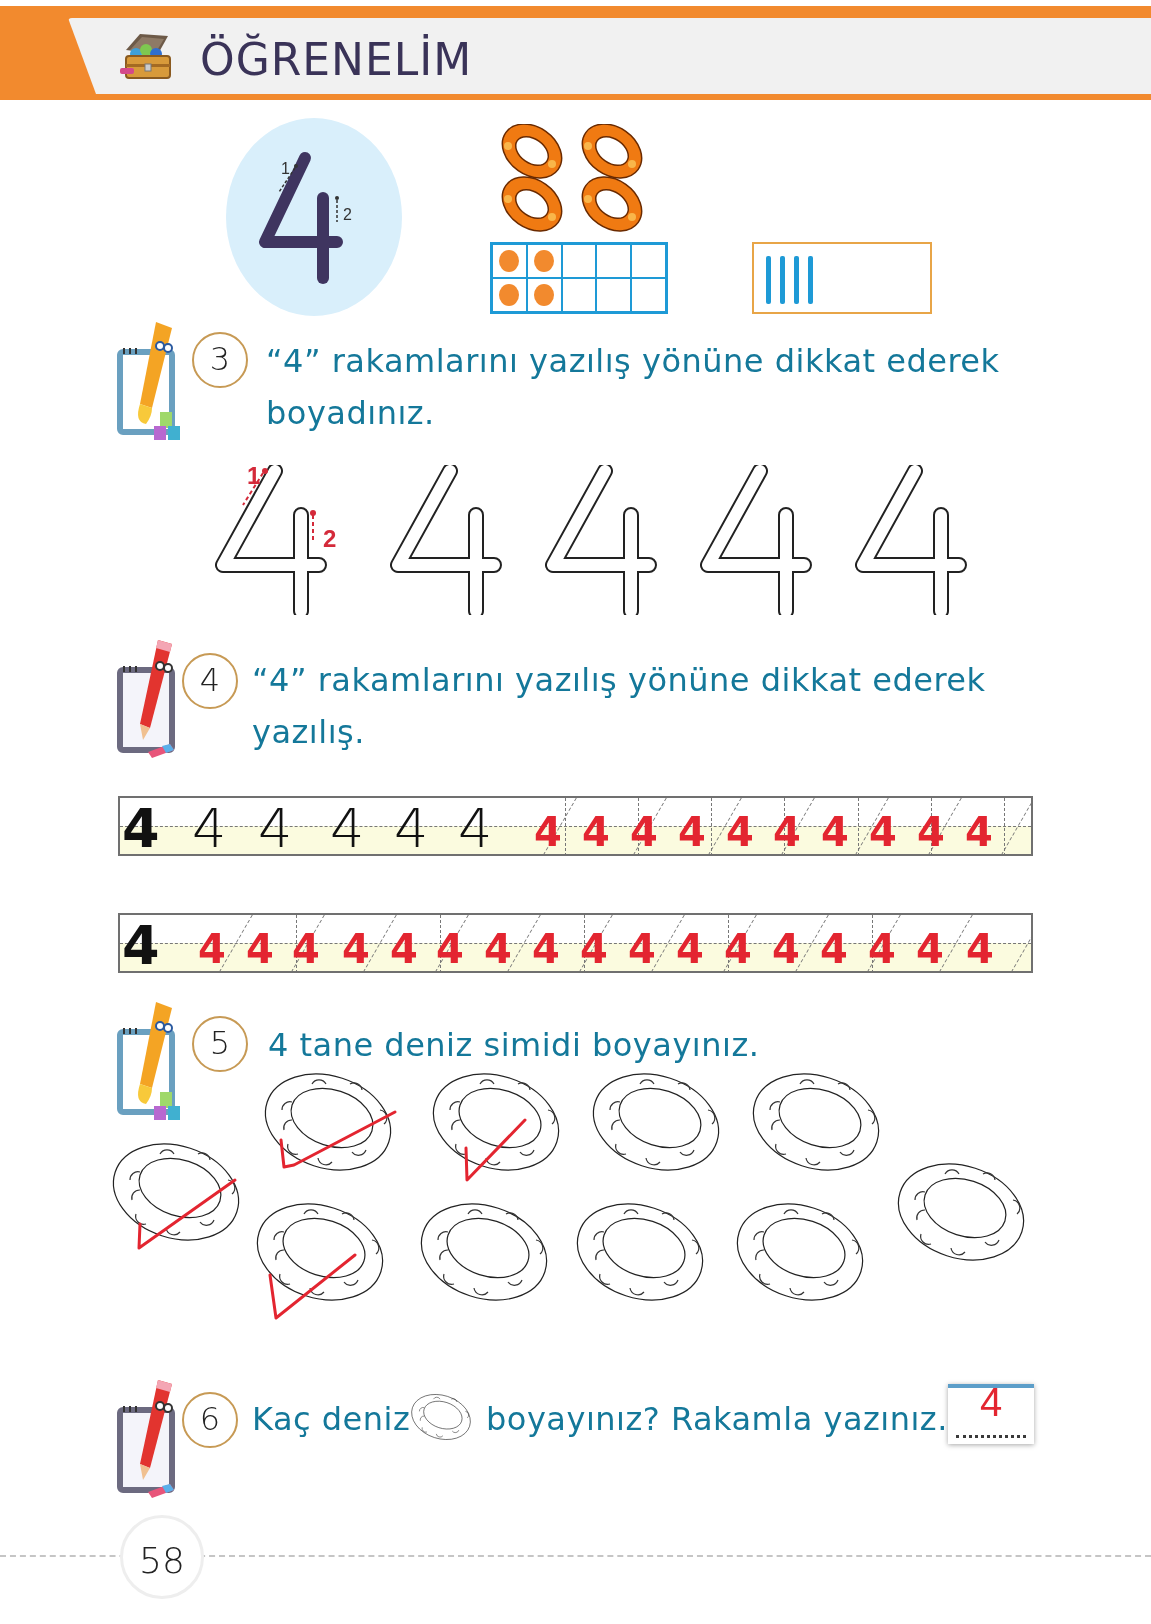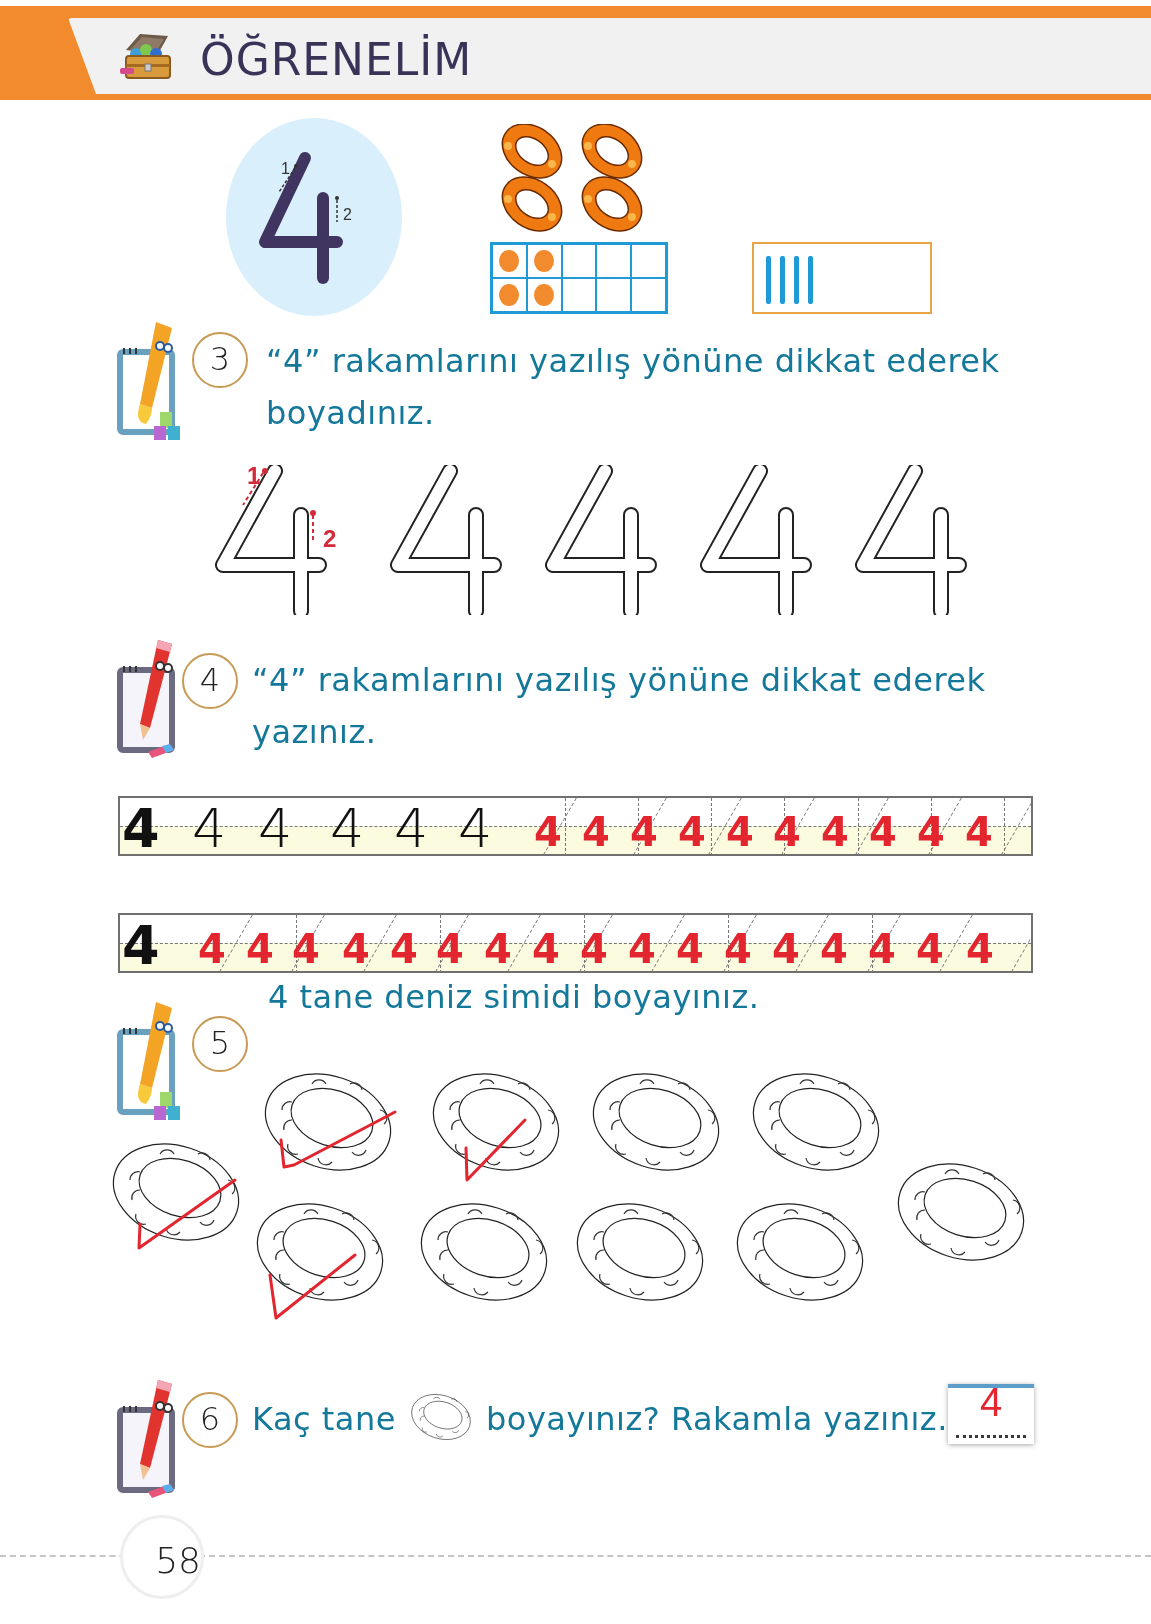--- a/index.html
+++ b/index.html
@@ -47,21 +47,21 @@
 
   
   .answer-box { position: absolute; left: 948px; top: 1384px; width: 86px; height: 60px; background: #fff; border-top: 4px solid #5c9ec9;
     box-shadow: 0 1px 5px rgba(0,0,0,0.35); }
   .answer-val { position: absolute; left: 0; right: 0; top: -8px; text-align: center; font-family: "Liberation Sans", sans-serif; font-size: 40px; color: #e32530; }
   .answer-dots { position: absolute; left: 8px; right: 8px; bottom: 6px; border-bottom: 3px dotted #3a3a3a; }
 
   
   .footer-line { position: absolute; left: 0; top: 1555px; width: 1151px; border-top: 2px dashed #c5c5c5; }
   .page-circle { position: absolute; left: 120px; top: 1515px; width: 84px; height: 84px; border-radius: 50%; background: #fff; border: 3px solid #eeeeee; }
-  .page-num { position: absolute; left: 0; right: 0; top: 22px; text-align: right; font-family: "DejaVu Sans", sans-serif; font-size: 36px; color: #222; font-weight: 300; }
+  .page-num { position: absolute; left: 0; right: 0; top: 22px; text-align: center; font-family: "DejaVu Sans", sans-serif; font-size: 36px; color: #222; font-weight: 300; }
 </style>
 </head>
 <body>
 
 <div class="top-stripe"></div>
 <div class="banner"></div>
 <div class="banner-inner"></div>
 <svg class="chest" viewBox="0 0 60 56">
   <path d="M8 22 L22 6 L50 8 L40 26 Z" fill="#6d5a48"></path>
   <path d="M12 22 L24 9 L46 11 L38 24 Z" fill="#8e7a66"></path>
@@ -186,21 +186,21 @@
   <path d="M42 4 L56 8 L34 92 L24 88 Z" fill="#e2342f"></path>
   <path d="M42 4 L56 8 L54 16 L40 12 Z" fill="#f4a6b4"></path>
   <circle cx="44" cy="30" r="4" fill="#fff" stroke="#333" stroke-width="2"></circle>
     <circle cx="52" cy="32" r="4" fill="#fff" stroke="#333" stroke-width="2"></circle>
   <path d="M24 88 L34 92 L27 104 Z" fill="#f0c090"></path>
   <path d="M32 116 L54 108 L58 114 L36 122 Z" fill="#e8557a"></path>
     <path d="M46 110 L54 108 L58 114 L50 117 Z" fill="#5ab0ea"></path>
 </svg>
 <div class="q-num" style="left:182px; top:653px">4</div>
 <div class="q-text" style="left:252px; top:655px">“4” rakamlarını yazılış yönüne dikkat ederek</div>
-<div class="q-text" style="left:252px; top:707px">yazınız.</div>
+<div class="q-text" style="left:252px; top:707px">yazılış.</div>
 
 <div class="strip" style="top:796px">
   <div class="lower"></div>
   <div class="midline"></div>
   <span class="glyph" style="left:2px; font-weight:bold">4</span>
   <span class="glyph" style="left:72px">4</span>
   <span class="glyph" style="left:138px">4</span>
   <span class="glyph" style="left:210px">4</span>
   <span class="glyph" style="left:274px">4</span>
   <span class="glyph" style="left:338px">4</span>
@@ -275,21 +275,21 @@
   <path d="M8 36 v-6 M14 36 v-6 M20 36 v-6" stroke="#333" stroke-width="2"></path>
   <path d="M40 4 L56 10 L36 90 L24 86 Z" fill="#f4a424"></path>
   <circle cx="44" cy="28" r="4" fill="#fff" stroke="#2a5aa0" stroke-width="2"></circle>
     <circle cx="52" cy="30" r="4" fill="#fff" stroke="#2a5aa0" stroke-width="2"></circle>
   <path d="M24 86 Q18 104 30 106 Q36 98 36 90 Z" fill="#f8c93a"></path>
   <rect x="44" y="94" width="12" height="16" fill="#9fd86a"></rect>
     <rect x="38" y="108" width="12" height="14" fill="#b868d0"></rect>
     <rect x="52" y="108" width="12" height="14" fill="#40b0d0"></rect>
 </svg>
 <div class="q-num" style="left:192px; top:1016px">5</div>
-<div class="q-text" style="left:268px; top:972px">4 tane deniz simidi boyayınız.</div>
+<div class="q-text" style="left:268px; top:1020px">4 tane deniz simidi boyayınız.</div>
 
 <svg style="position:absolute; left:0; top:0; width:1151px; height:1624px; pointer-events:none">
   <defs>
     <g id="ring">
       <ellipse cx="66" cy="52" rx="64" ry="46" transform="rotate(18 66 52)" fill="#fff" stroke="#222" stroke-width="1.2"></ellipse>
       <ellipse cx="70" cy="48" rx="42" ry="28" transform="rotate(18 70 48)" fill="#fff" stroke="#222" stroke-width="1.2"></ellipse>
       <g fill="none" stroke="#333" stroke-width="1.2">
         <path d="M20 40 a8 8 0 0 1 10 -8"></path>
           <path d="M50 14 a8 8 0 0 1 14 0"></path>
           <path d="M88 14 a8 8 0 0 1 12 6"></path>
@@ -325,21 +325,21 @@
   <path d="M8 36 v-6 M14 36 v-6 M20 36 v-6" stroke="#333" stroke-width="2"></path>
   <path d="M42 4 L56 8 L34 92 L24 88 Z" fill="#e2342f"></path>
   <path d="M42 4 L56 8 L54 16 L40 12 Z" fill="#f4a6b4"></path>
   <circle cx="44" cy="30" r="4" fill="#fff" stroke="#333" stroke-width="2"></circle>
     <circle cx="52" cy="32" r="4" fill="#fff" stroke="#333" stroke-width="2"></circle>
   <path d="M24 88 L34 92 L27 104 Z" fill="#f0c090"></path>
   <path d="M32 116 L54 108 L58 114 L36 122 Z" fill="#e8557a"></path>
     <path d="M46 110 L54 108 L58 114 L50 117 Z" fill="#5ab0ea"></path>
 </svg>
 <div class="q-num" style="left:182px; top:1392px">6</div>
-<div class="q-text" style="left:252px; top:1394px">Kaç tane</div>
+<div class="q-text" style="left:252px; top:1394px">Kaç deniz</div>
 <svg style="position:absolute; left:410px; top:1392px; width:62px; height:50px" viewBox="0 0 132 104">
   <use href="#ring" x="0" y="0"></use>
 </svg>
 <div class="q-text" style="left:486px; top:1394px">boyayınız? Rakamla yazınız.</div>
 
 <div class="answer-box">
   <div class="answer-val">4</div>
   <div class="answer-dots"></div>
 </div>
 

